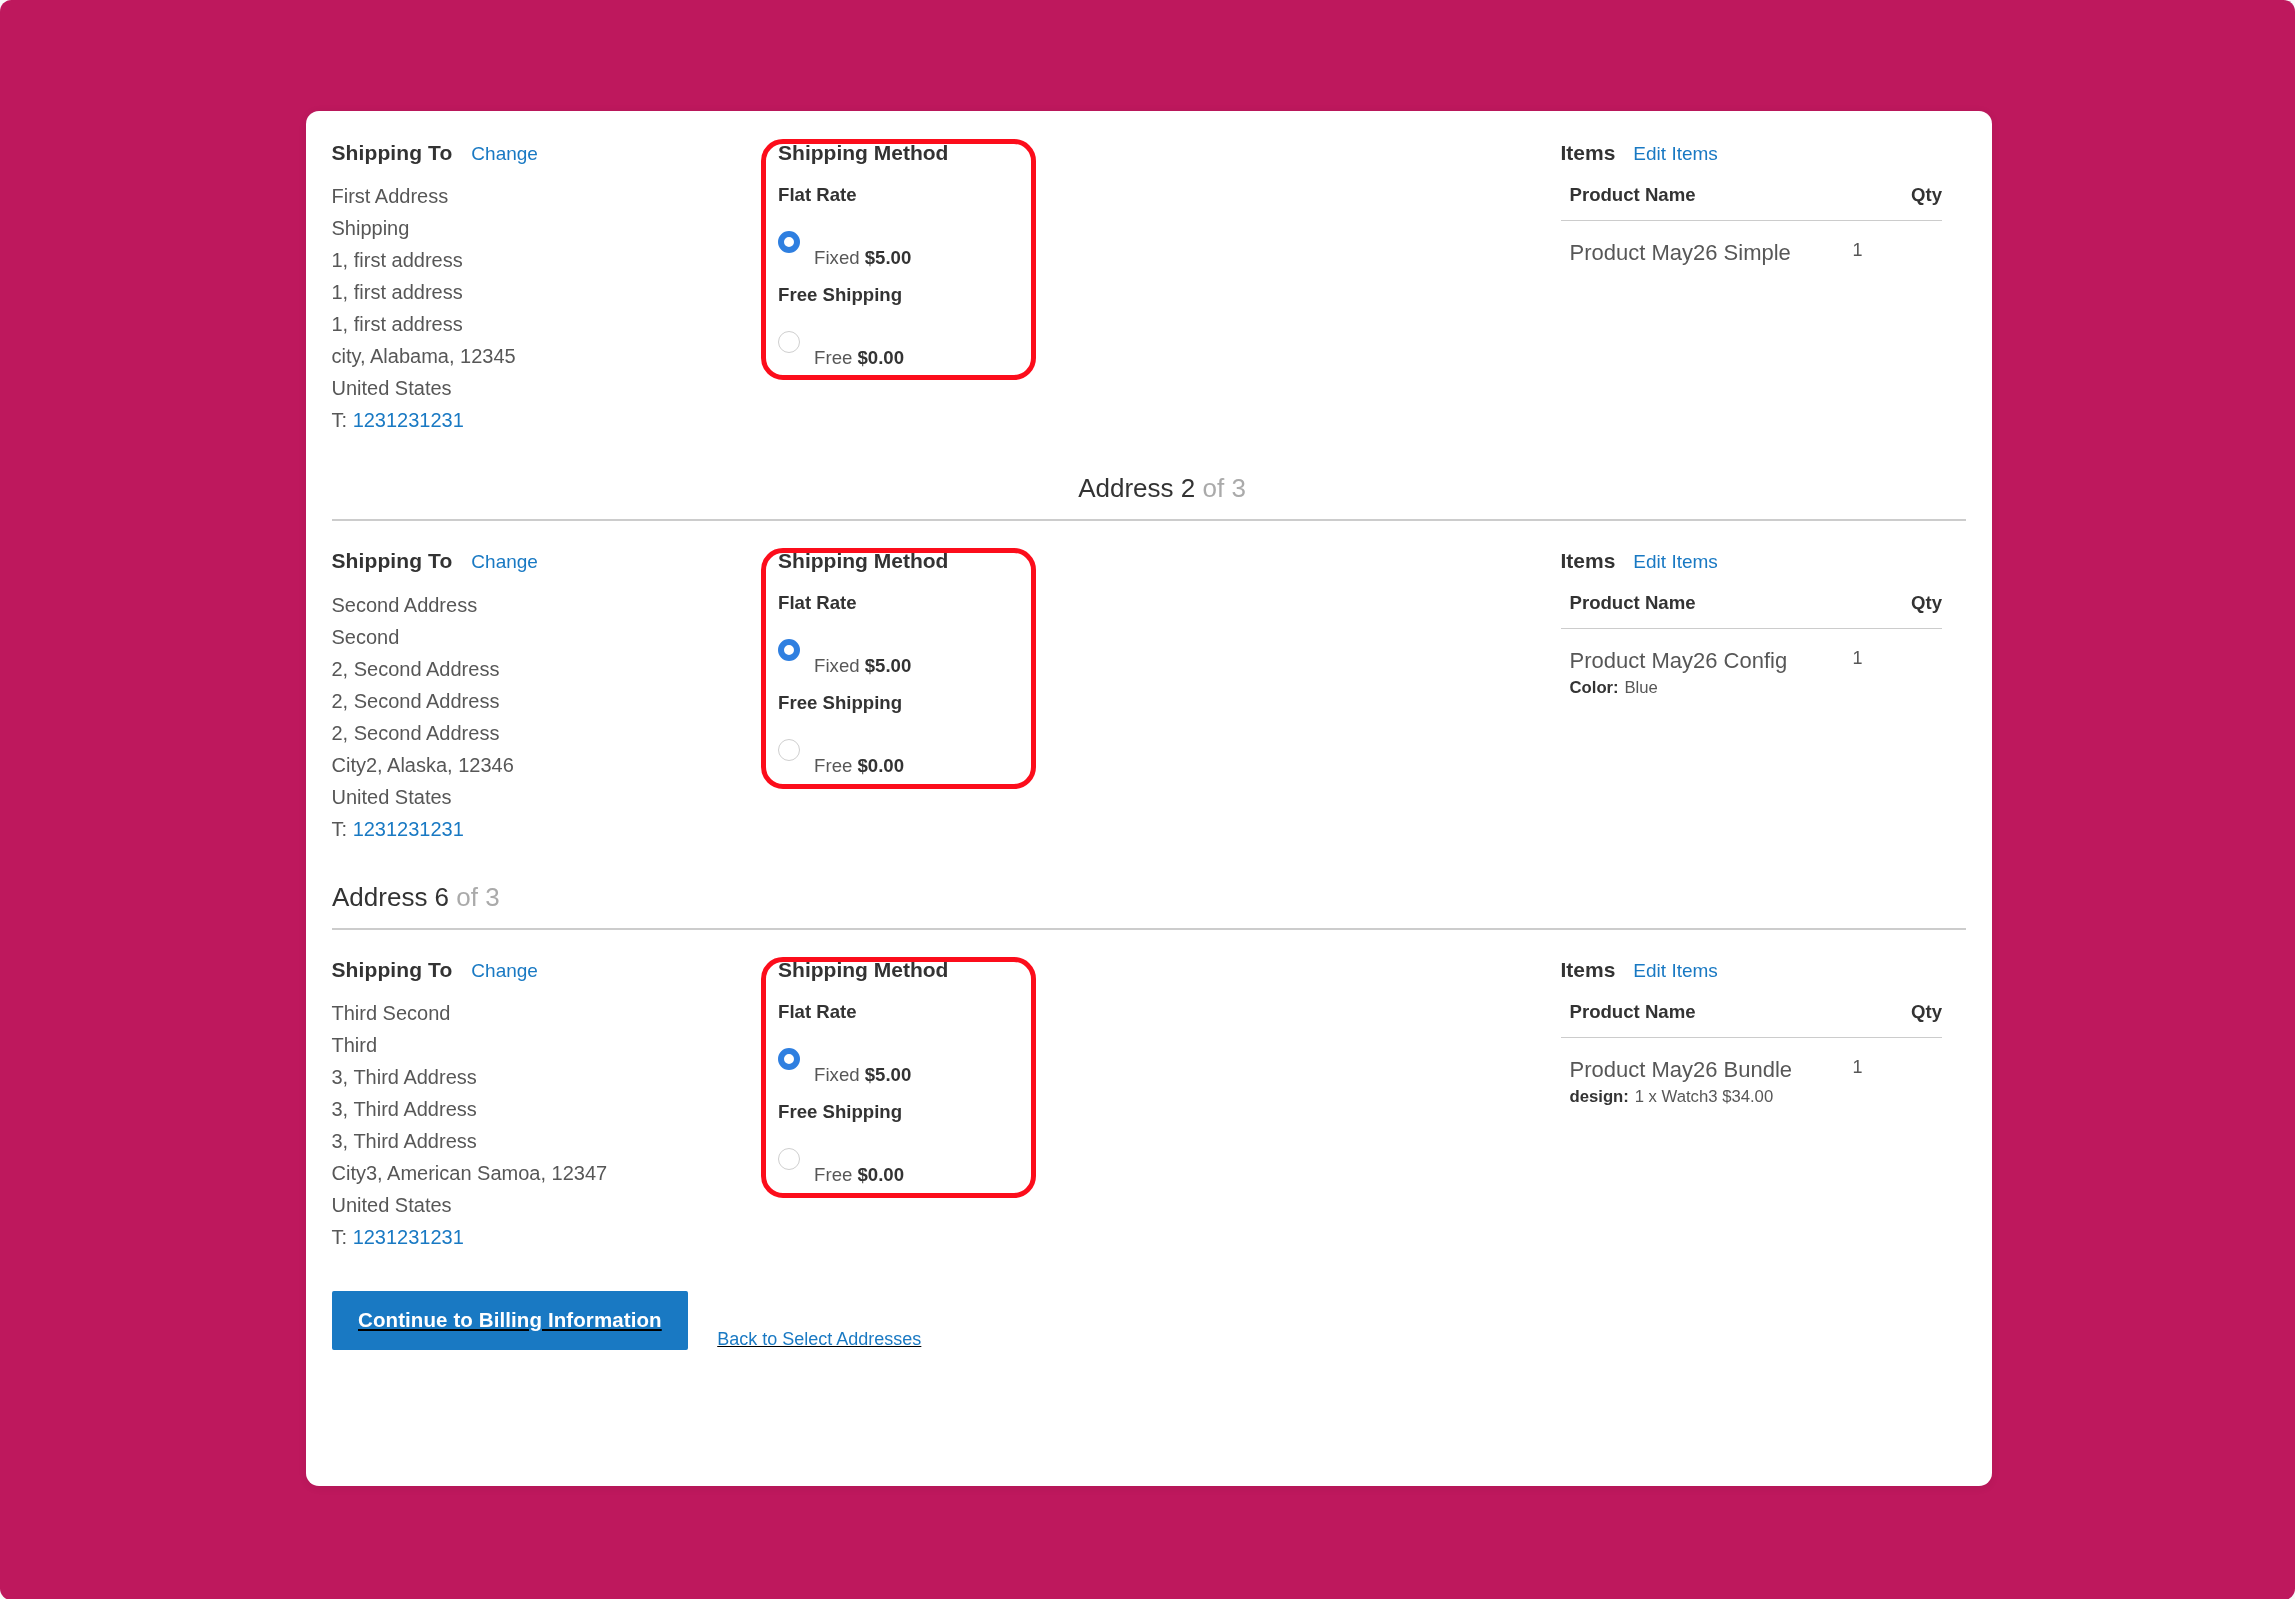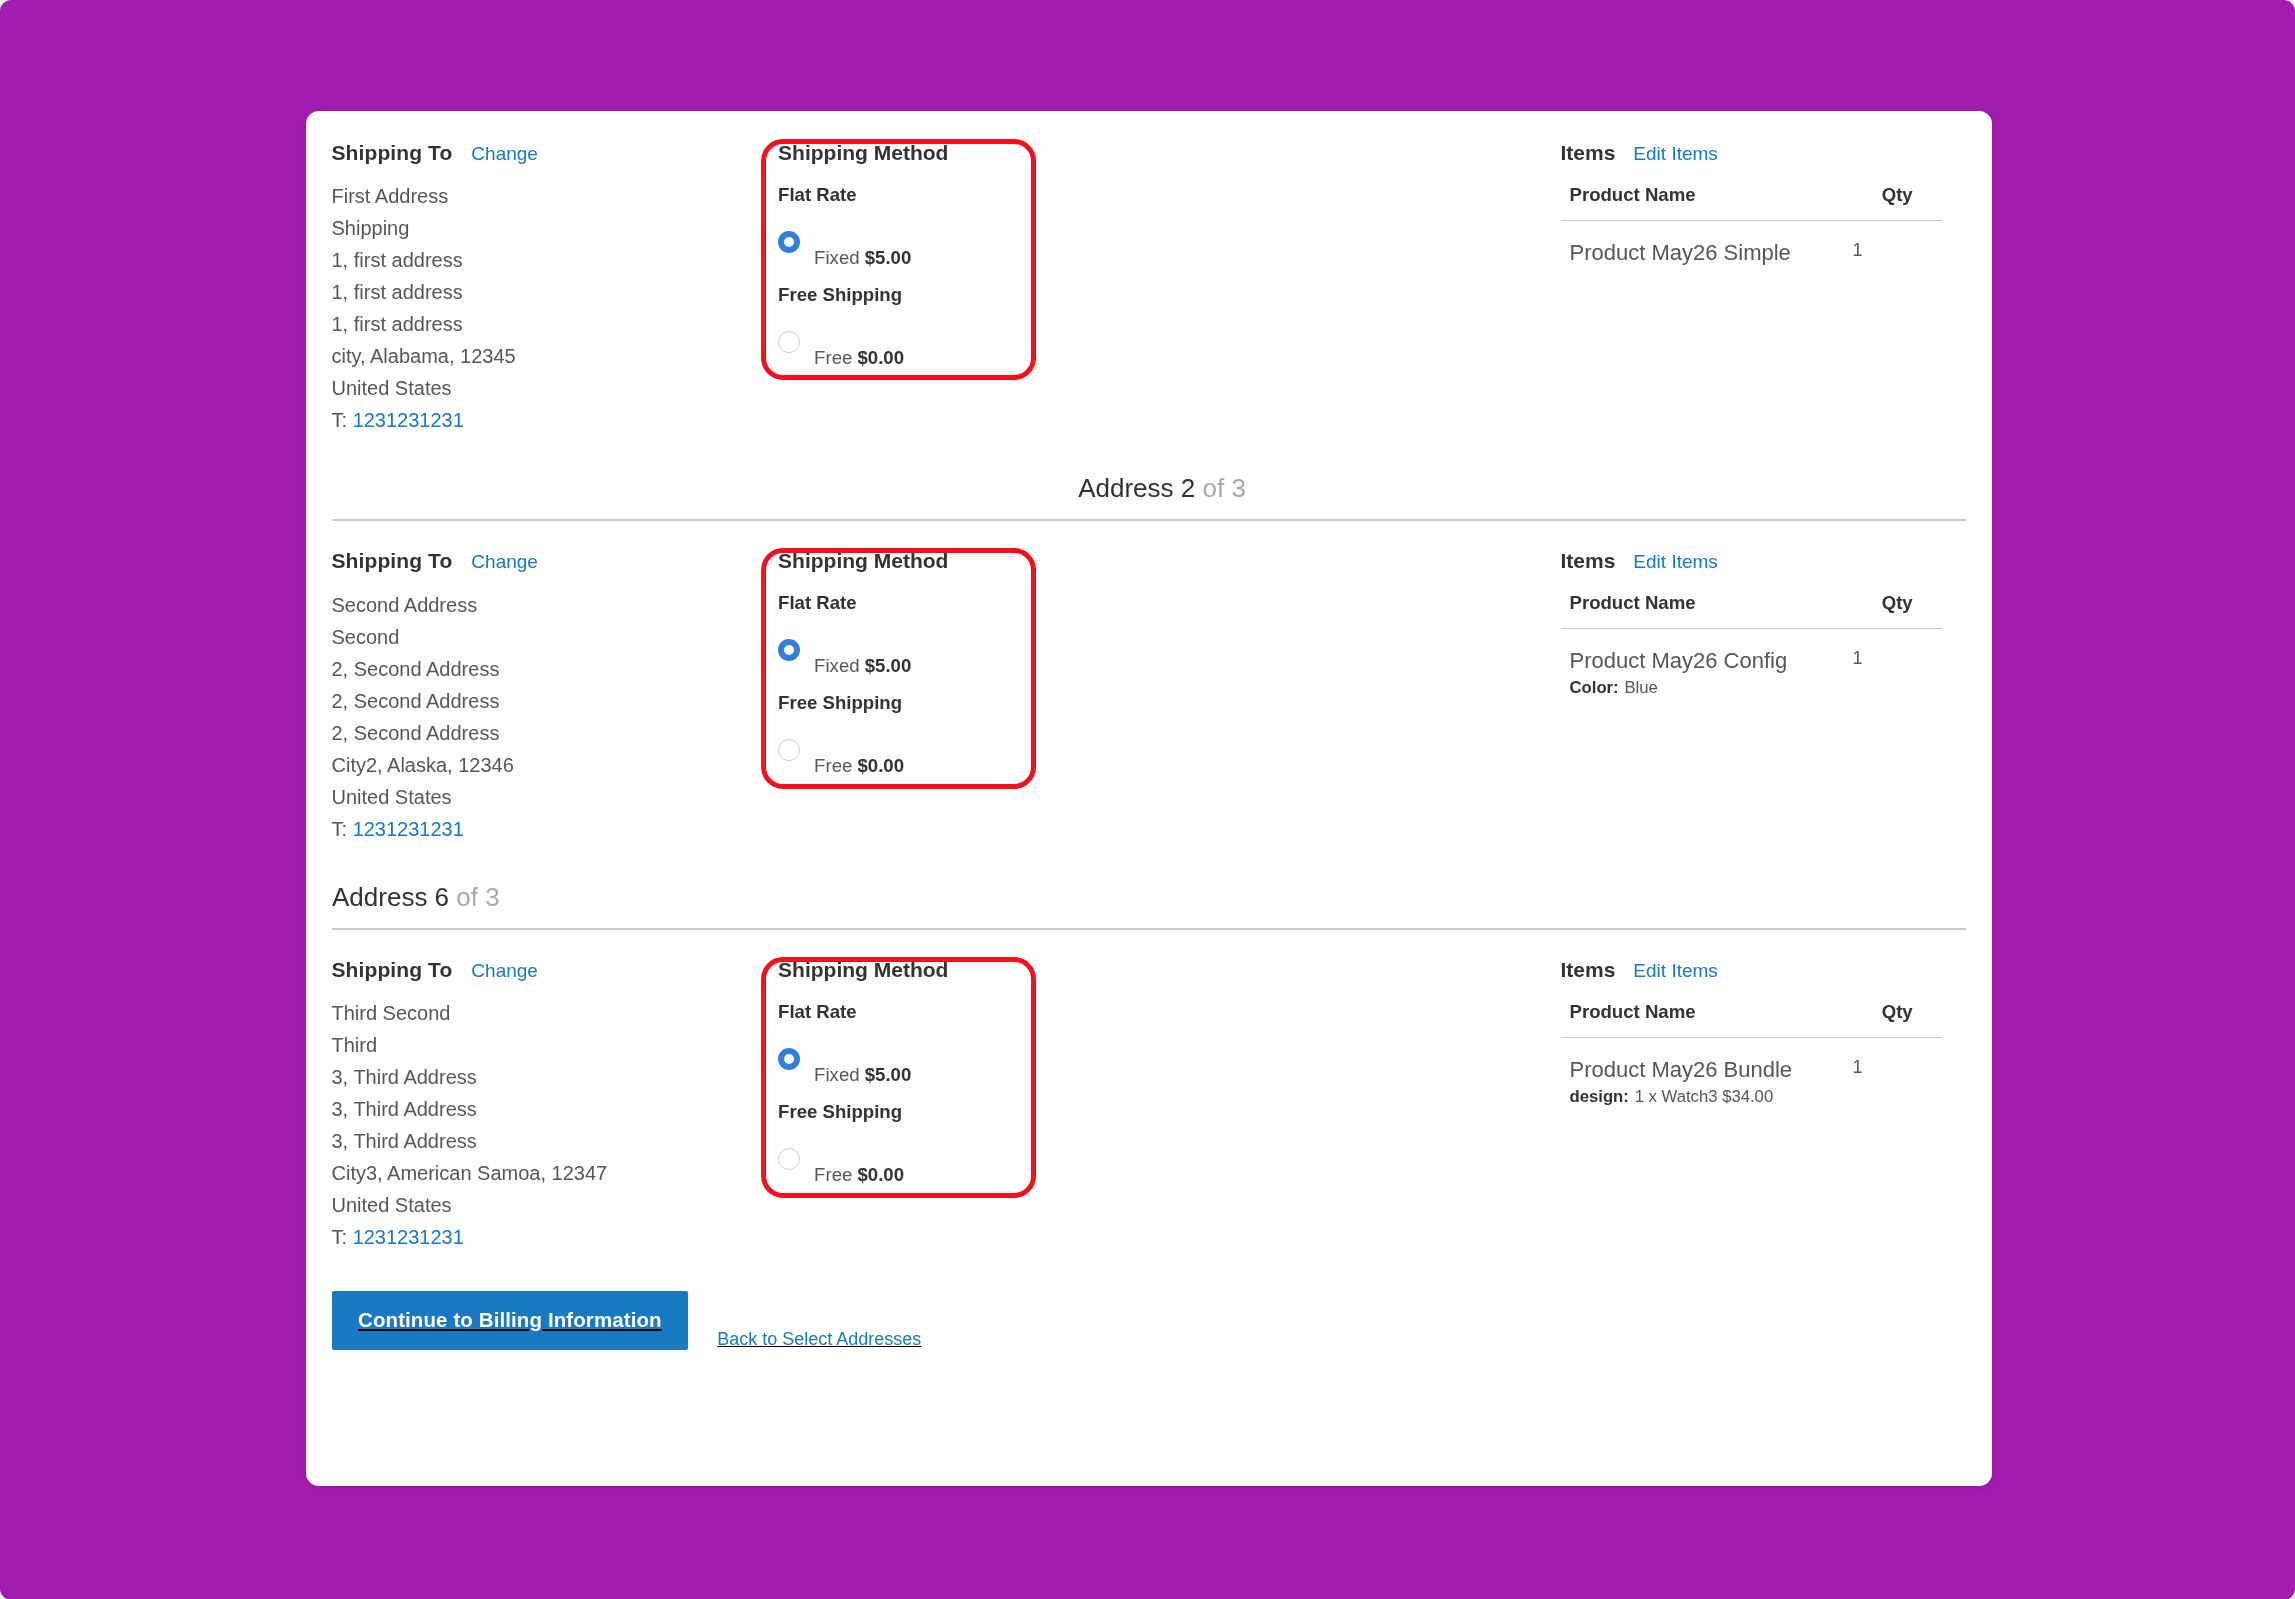--- a/index.html
+++ b/index.html
@@ -12,21 +12,21 @@
     width: 2295px; height: 1600px;
     position: relative;
     overflow: hidden;
     -webkit-font-smoothing: antialiased;
   }
 
   
   .page-root {
     position: absolute;
     inset: 0;
-    background: #a21caf;
+    background: #be185d;
     border-radius: 11.5px;
     padding-left: 44px;
   }
 
   .checkout-card {
     position: absolute;
     left: 306px;
     top: 111px;
     width: 1686px;
     height: 1375px;
@@ -155,21 +155,21 @@
   }
   .items-table { width: 100%; border-collapse: collapse; }
   .items-table th {
     font-size: 18.6px;
     font-weight: bold;
     color: #333333;
     text-align: left;
     padding: 0 0 14px 9px;
     border-bottom: 1.9px solid #cccccc;
   }
-  .items-table th.qty-col { text-align: center; width: 96px; padding-left: 6.4px; }
+  .items-table th.qty-col { text-align: right; width: 96px; padding-left: 6.4px; }
   .items-table td {
     font-size: 22px;
     color: #575757;
     padding: 19px 0 0 9px;
     vertical-align: top;
     font-weight: normal;
   }
   .items-table td.qty-cell { font-size: 18px; color: #575757; padding-left: 6.4px; }
 
   .opt-list { margin: 2px 0 0 9px; }

